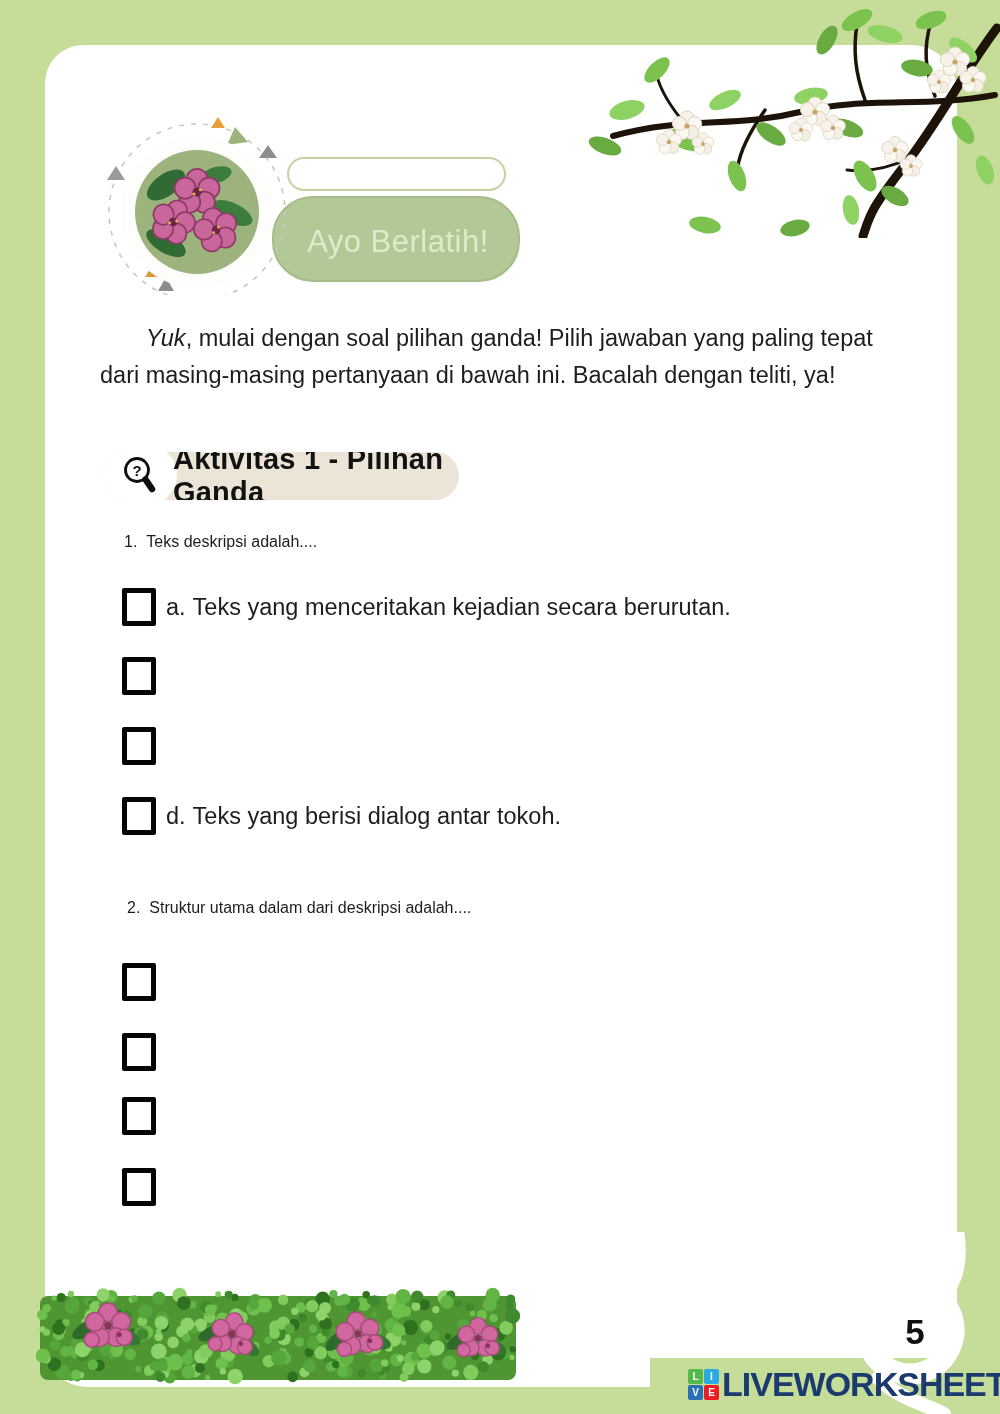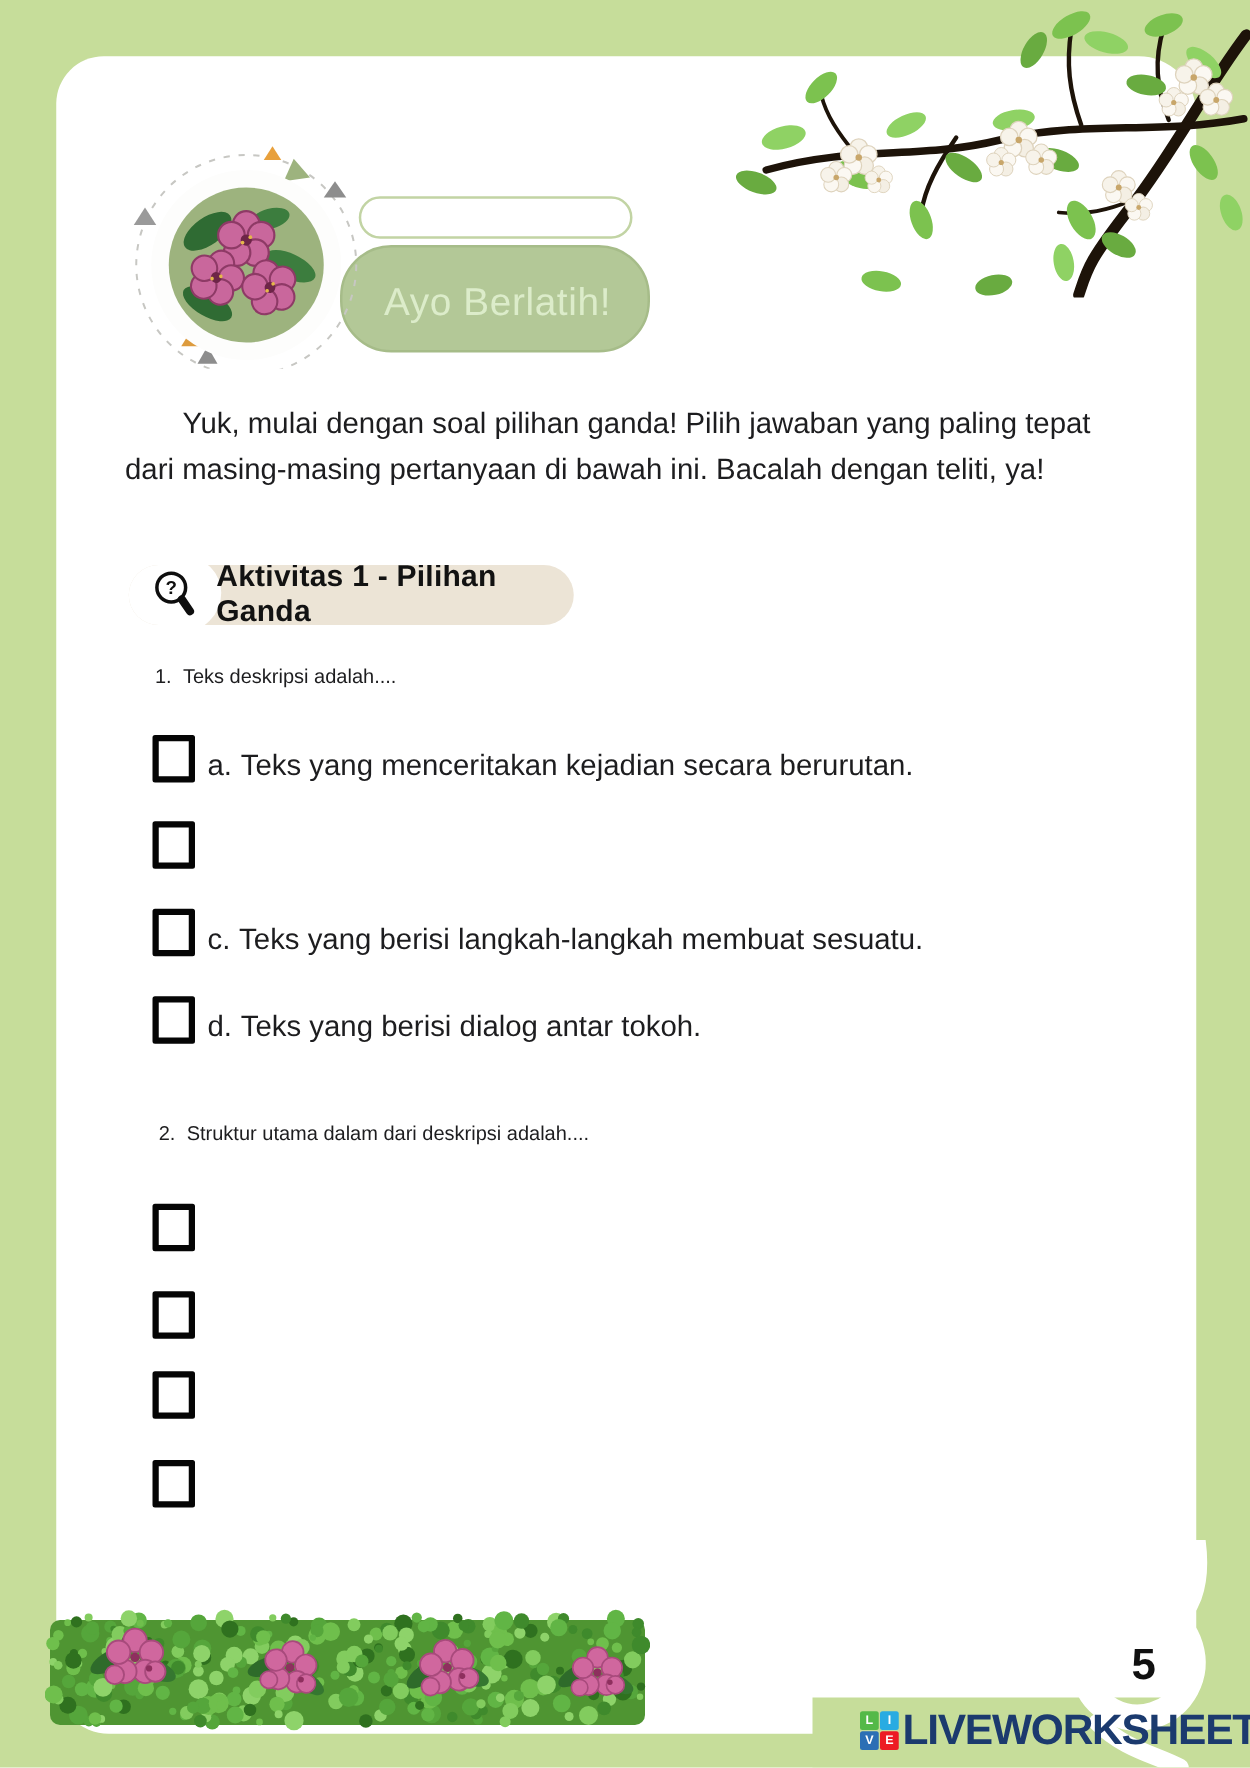--- a/index.html
+++ b/index.html
@@ -14,42 +14,42 @@
     background:#ffffff;border-radius:38px 46px 64px 42px;
   }
   svg{display:block}
   .abs{position:absolute}
 
   
   .intro{
     position:absolute;left:100px;top:296px;width:806px;
     font-size:23.5px;line-height:37.5px;text-indent:46px;
   }
-  .intro .lead{}
+  .intro .lead{font-style:italic}
 
   
   .activity-pill{
     position:absolute;left:103px;top:452px;height:48px;width:356px;
     background:#ece4d6;border-radius:26px;overflow:hidden;
     display:flex;align-items:center;
   }
   .pill-swoosh{
     position:absolute;left:-18px;top:-6px;width:92px;height:60px;
     background:#ffffff;border-radius:0 30px 34px 0;
   }
   .activity-icon{position:relative;margin-left:18px;flex:none}
   .activity-title{
-    position:relative;margin-left:14px;font-weight:bold;font-size:24px;color:#121212;
+    position:relative;margin-left:14px;font-weight:bold;font-size:29px;color:#121212;
     letter-spacing:.2px;
   }
 
   
   .q-title{position:absolute;font-size:16px;white-space:nowrap}
   .q-num{margin-right:9px}
-  .opt{position:absolute;display:flex;align-items:flex-end;cursor:pointer}
+  .opt{position:absolute;display:flex;align-items:center;cursor:pointer}
   .checkbox{
     width:24px;height:28px;flex:none;background:#fff;
     border:5px solid #050505;border-radius:2px;margin-right:10px;
   }
   .opt-text{font-size:23.5px;white-space:nowrap}
   .opt-label{margin-right:7px}
 
   
   .badge-title{font-size:31px;fill:#dcecca;letter-spacing:.5px}
 
@@ -197,21 +197,20 @@
 </div>
 <div class="opt" style="left:122px;top:588px">
   <span class="checkbox"></span>
   <span class="opt-text"><span class="opt-label">a.</span><span>Teks yang menceritakan kejadian secara berurutan.</span></span>
 </div>
 <div class="opt" style="left:122px;top:657px">
   <span class="checkbox"></span>
 </div>
 <div class="opt" style="left:122px;top:727px">
   <span class="checkbox"></span>
-  <span class="opt-text"><span class="opt-label">c.</span><span>Teks yang berisi langkah-langkah membuat sesuatu.</span></span>
 </div>
 <div class="opt" style="left:122px;top:797px">
   <span class="checkbox"></span>
   <span class="opt-text"><span class="opt-label">d.</span><span>Teks yang berisi dialog antar tokoh.</span></span>
 </div>
 
 <div class="q-title" style="left:127px;top:899px">
   <span class="q-num">2.</span><span>Struktur utama dalam dari deskripsi adalah....</span>
 </div>
 <div class="opt" style="left:122px;top:963px">

